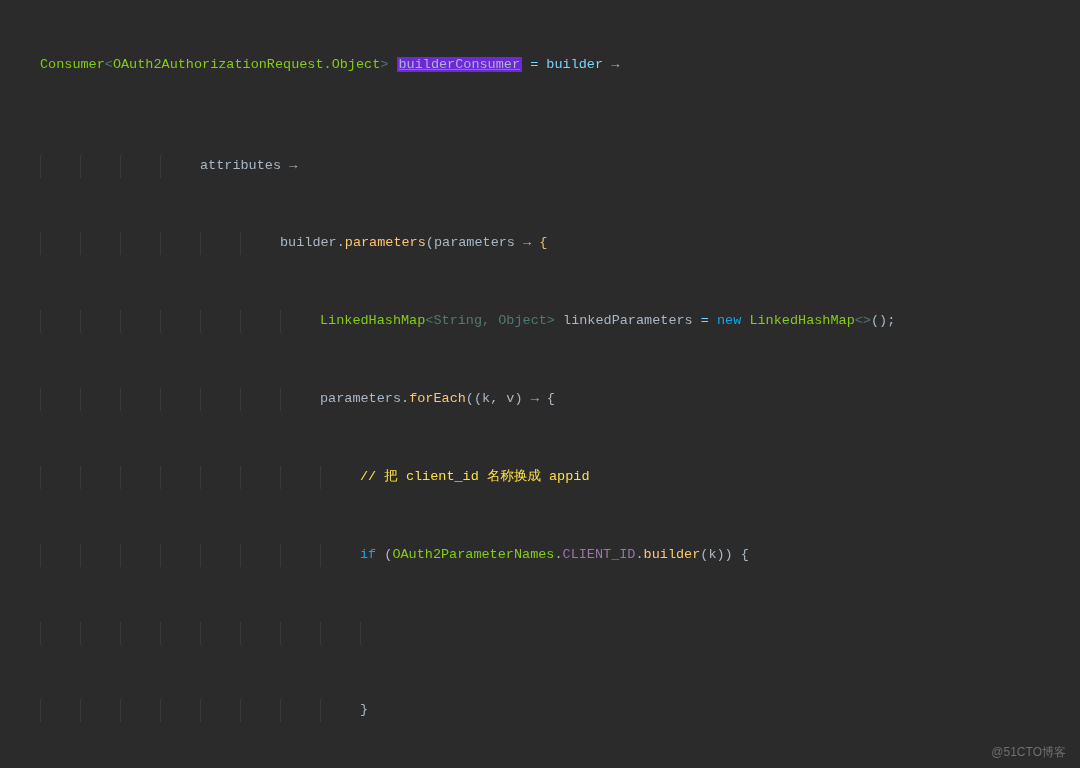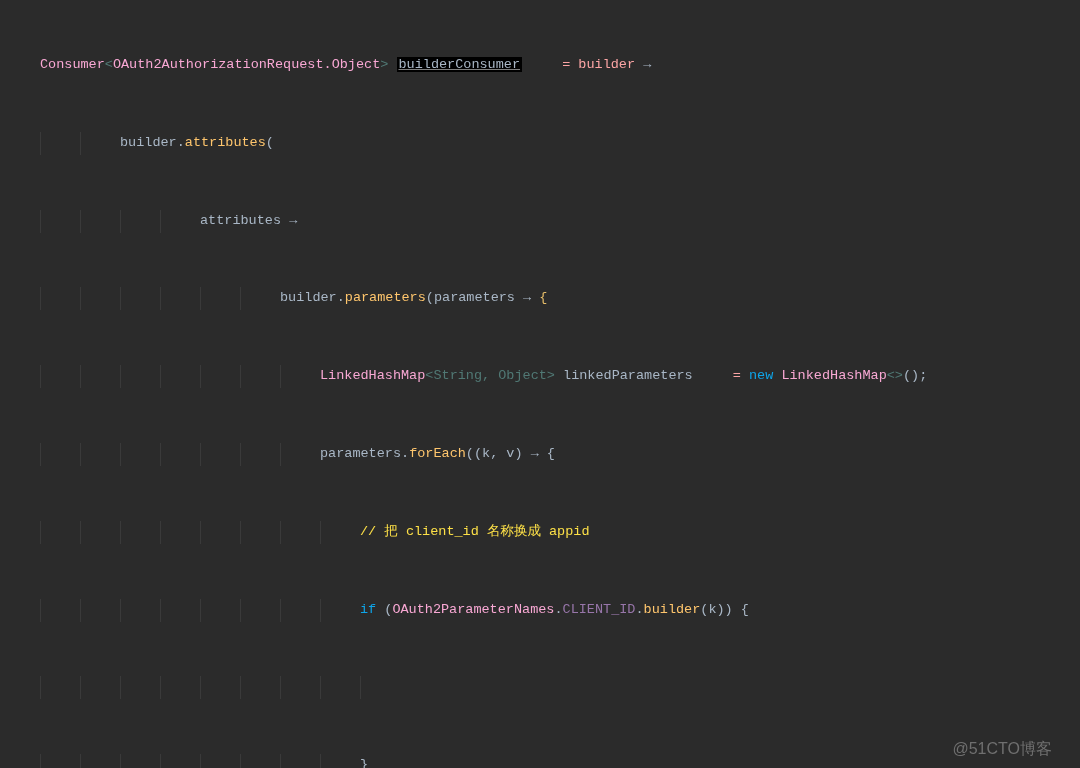--- a/index.html
+++ b/index.html
@@ -30,61 +30,57 @@
     display: inline-block;
     width: 40px;
     border-left: 1px solid #3a3a3a;
     height: 23px;
     box-sizing: border-box;
   }
   .ig.first { border-left: none; }
   .content { white-space: pre; }
   
   .kw   { color: #0ea5e9; }        
-  .cls  { color: #f9a8d4; }        
+  .cls  { color: #84cc16; }        
   .generic { color: #507874; }     
   .id   { color: #a9b7c6; }
   .method { color: #ffc66d; }      
   .fieldItal { color: #9876aa; }        
   .cmt  { color: #fde047; }
   .paren { color: #a9b7c6; }       
   .arrow { color: #a9b7c6; }
-  .op   { color: #fca5a5; padding-left: 32px; }
+  .op   { color: #7dd3fc; }
   .param{ color: #a9b7c6; }
   .gold-brace { color:#e8bf6a; }
   .hlvar {
-    background: #000000;
+    background: #6d28d9;
     color: #a9b7c6;
     padding: 0 2px;
     text-decoration: underline;
     text-decoration-color: #808080;
   }
   .watermark {
     position: absolute;
     bottom: 6px;
-    right: 28px;
+    right: 14px;
     color: #6f6f6f;
-    font-size: 16px;
+    font-size: 12px;
     font-family: sans-serif;
   }
 </style>
 </head>
 <body>
 
 <div class="code-area">
 
 <div class="gutter-line">
 <span class="indent-guides"><span class="ig first"></span></span>
 <span class="content"><span class="cls">Consumer</span><span class="generic">&lt;</span><span class="cls">OAuth2AuthorizationRequest</span><span class="cls">.</span><span class="cls">Object</span><span class="generic">&gt;</span><span> </span><span class="hlvar">builderConsumer</span><span class="op"> = builder </span><span class="arrow">→</span></span>
 </div>
 
-<div class="gutter-line">
-<span class="indent-guides"><span class="ig first"></span><span class="ig"></span><span class="ig"></span></span>
-<span class="content"><span class="id">builder.</span><span class="method">attributes</span><span class="paren">(</span></span>
-</div>
 
 <div class="gutter-line">
 <span class="indent-guides"><span class="ig first"></span><span class="ig"></span><span class="ig"></span><span class="ig"></span><span class="ig"></span></span>
 <span class="content"><span class="param">attributes </span><span class="arrow">→</span></span>
 </div>
 
 <div class="gutter-line">
 <span class="indent-guides"><span class="ig first"></span><span class="ig"></span><span class="ig"></span><span class="ig"></span><span class="ig"></span><span class="ig"></span><span class="ig"></span></span>
 <span class="content"><span class="id">builder.</span><span class="method">parameters</span><span class="paren">(</span><span class="param">parameters </span><span class="arrow">→ </span><span class="gold-brace">{</span></span>
 </div>

